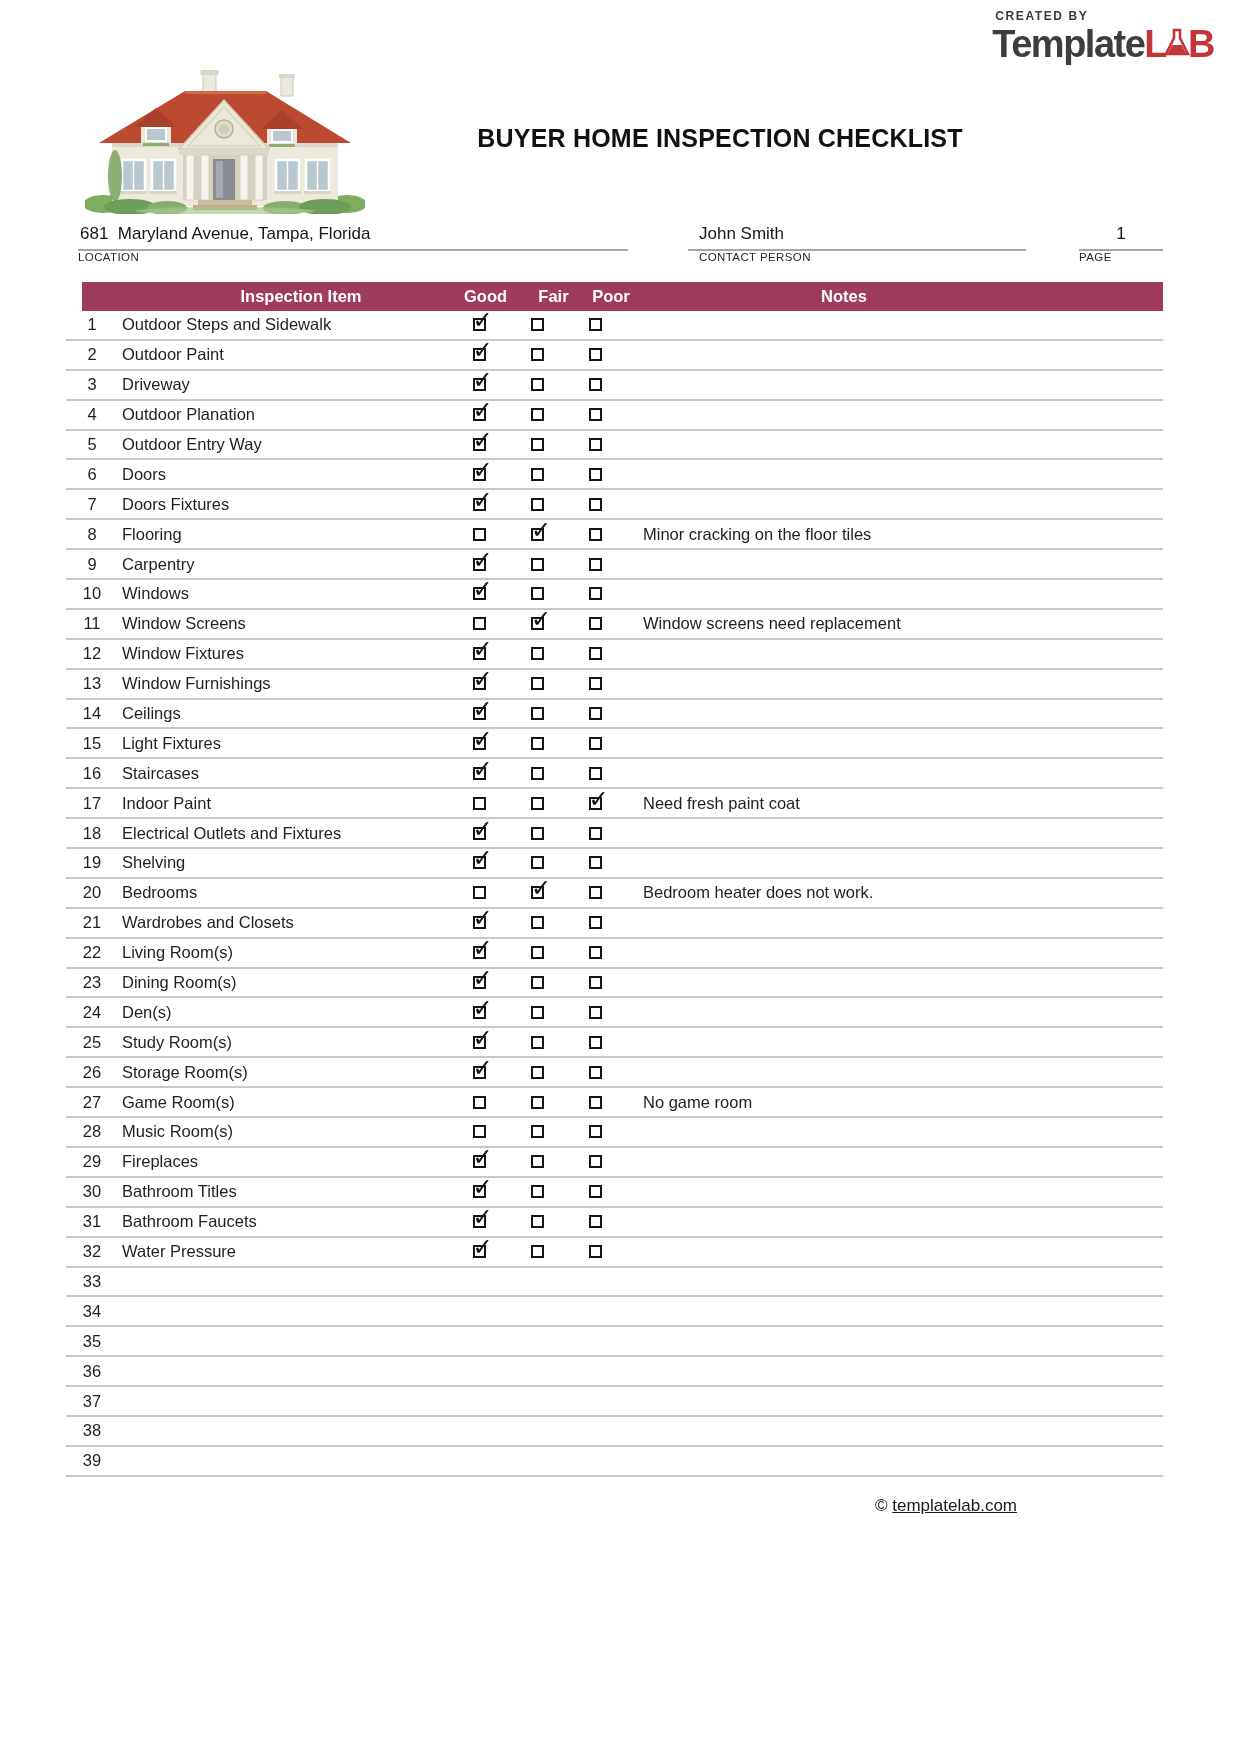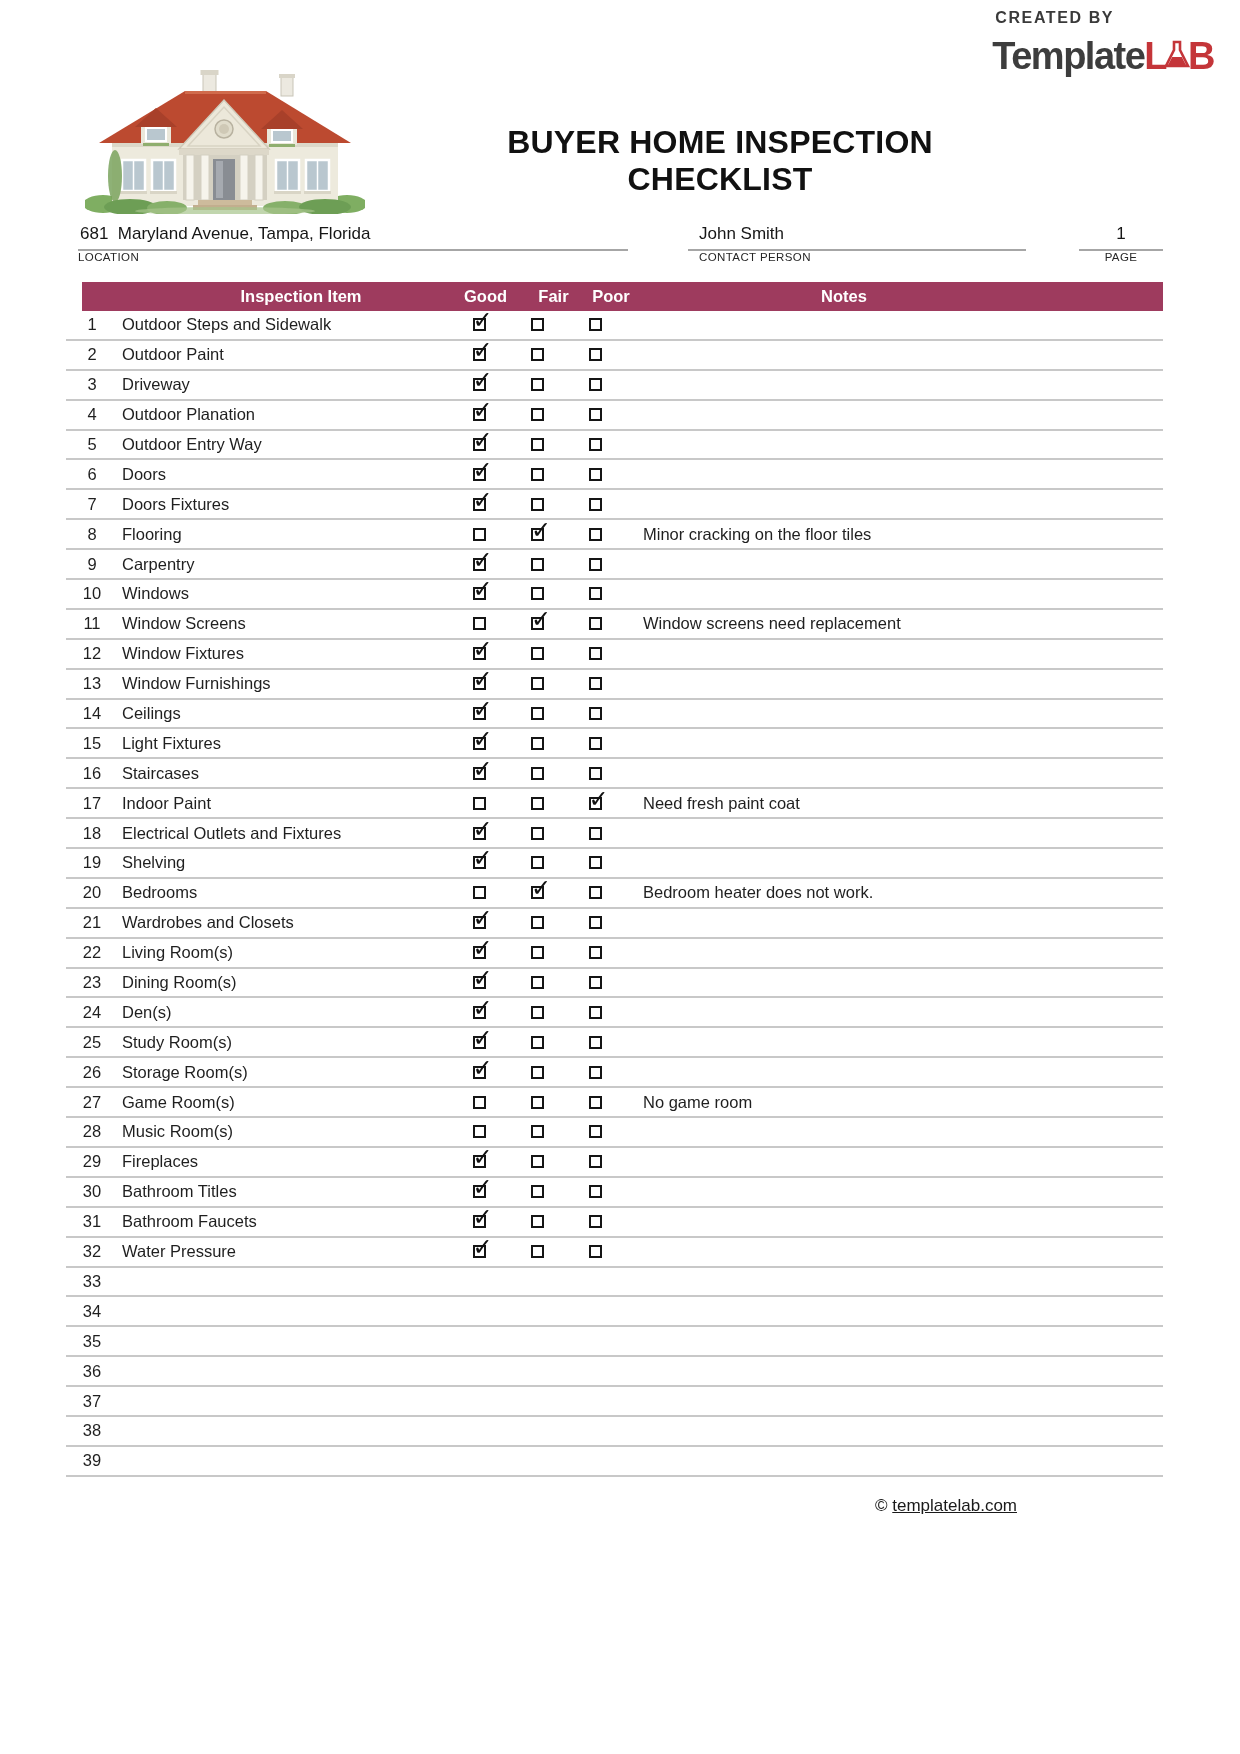--- a/index.html
+++ b/index.html
@@ -9,45 +9,45 @@
     --field-line:#a6a6a6;
     --ink:#1c1c1c;
   }
   *{margin:0;padding:0;box-sizing:border-box;}
   html,body{background:#ffffff;}
   body{font-family:"Liberation Sans", sans-serif;color:var(--ink);}
   .page{position:relative;width:1240px;height:1754px;background:#fff;overflow:hidden;}
 
   
   .logo{position:absolute;top:10px;right:26px;text-align:left;line-height:1;}
-  .created-by{font-size:16px;font-weight:bold;letter-spacing:1.6px;color:#3a3a3a;margin:0 0 11px 3px;}
+  .created-by{font-size:12px;font-weight:bold;letter-spacing:1.6px;color:#3a3a3a;margin:0 0 3px 3px;}
   .wordmark{font-size:38px;font-weight:bold;color:#3d3d3d;letter-spacing:-1.5px;white-space:nowrap;}
   .wordmark .lab{color:var(--brand-red);}
   .flask{display:inline-block;vertical-align:baseline;margin:0 -2px;}
 
   
   .house{position:absolute;left:85px;top:64px;width:280px;height:150px;}
 
   
   .title{position:absolute;top:124px;left:430px;width:580px;text-align:center;
-         font-size:32px;font-weight:bold;color:#111;letter-spacing:0.2px;}
+         font-size:25px;font-weight:bold;color:#111;letter-spacing:0.2px;}
 
   
   .field{position:absolute;top:222px;}
   .field .value{font-size:17px;color:#161616;height:29px;border-bottom:2px solid var(--field-line);
                 white-space:pre;display:flex;align-items:flex-end;padding-bottom:5px;}
   .field .flabel{font-size:11.5px;color:#262626;letter-spacing:0.4px;}
   .f-location{left:78px;width:550px;}
   .f-location .value{padding-left:2px;}
   .f-contact{left:688px;width:338px;}
   .f-contact .value{padding-left:11px;}
   .f-contact .flabel{padding-left:11px;}
   .f-page{left:1079px;width:84px;}
   .f-page .value{justify-content:center;}
-  .f-page .flabel{text-align:center;}
+  .f-page .flabel{text-align:left;}
 
   
   .table{position:absolute;left:66px;top:282px;width:1097px;}
   .thead{display:flex;align-items:center;height:29px;background:var(--header-bg);
          color:#fff;font-weight:bold;font-size:16.5px;margin-left:16px;}
   .trow{display:flex;align-items:center;height:29.9px;border-bottom:2px solid var(--line-gray);
         font-size:16.5px;color:#1f1f1f;}
   .cell{flex:none;}
   .c-num{width:52px;text-align:center;}
   .c-item{width:330px;text-align:left;padding-left:4px;}

